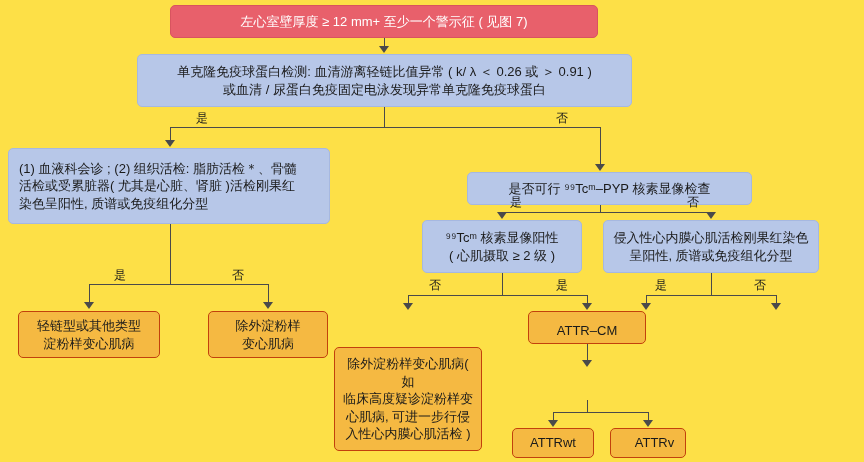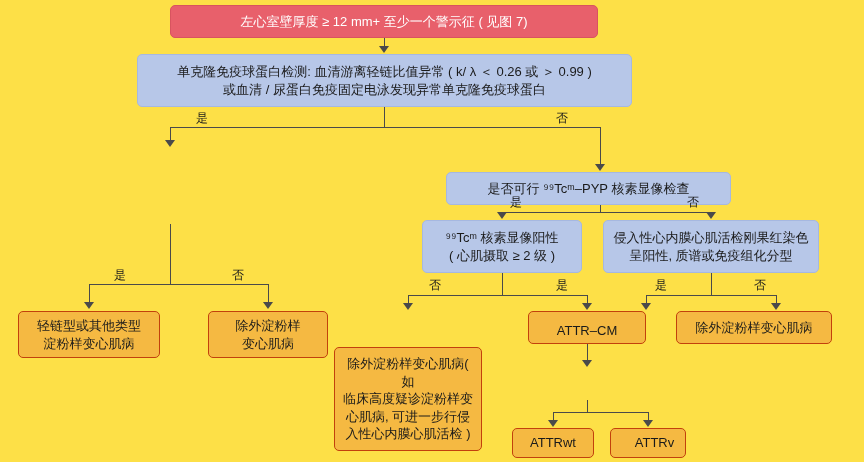--- a/index.html
+++ b/index.html
@@ -74,26 +74,31 @@
 </head>
 <body>
 
 <div id="canvas">
 
   <div class="node n-red" style="left:170px; top:5px; width:428px; height:33px;">
     <span class="txt">左心室壁厚度 ≥ 12 mm+ 至少一个警示征 ( 见图 7)</span>
   </div>
 
   <div class="node n-blue" style="left:137px; top:54px; width:495px; height:53px;">
-    <span class="txt">单克隆免疫球蛋白检测: 血清游离轻链比值异常 ( k/ λ ＜ 0.26 或 ＞ 0.99 )
+    <span class="txt">单克隆免疫球蛋白检测: 血清游离轻链比值异常 ( k/ λ ＜ 0.26 或 ＞ 0.91 )
 或血清 / 尿蛋白免疫固定电泳发现异常单克隆免疫球蛋白</span>
   </div>
 
-
-  <div class="node n-blue" style="left:446px; top:172px; width:285px; height:33px;">
+  <div class="node n-blue" style="left:8px; top:148px; width:322px; height:76px; justify-content:flex-start; text-align:left; padding-left:10px;">
+    <span class="txt">(1) 血液科会诊 ; (2) 组织活检: 脂肪活检＊、骨髓
+活检或受累脏器( 尤其是心脏、肾脏 )活检刚果红
+染色呈阳性, 质谱或免疫组化分型</span>
+  </div>
+
+  <div class="node n-blue" style="left:467px; top:172px; width:285px; height:33px;">
     <span class="txt">是否可行 ⁹⁹Tcᵐ–PYP 核素显像检查</span>
   </div>
 
   <div class="node n-blue" style="left:422px; top:220px; width:160px; height:53px;">
     <span class="txt">⁹⁹Tcᵐ 核素显像阳性
 ( 心肌摄取 ≥ 2 级 )</span>
   </div>
 
   <div class="node n-blue" style="left:603px; top:220px; width:216px; height:53px;">
     <span class="txt">侵入性心内膜心肌活检刚果红染色
@@ -114,23 +119,20 @@
     <span class="txt">除外淀粉样变心肌病( 如
 临床高度疑诊淀粉样变
 心肌病, 可进一步行侵
 入性心内膜心肌活检 )</span>
   </div>
 
   <div class="node n-orange" style="left:528px; top:311px; width:118px; height:33px;align-items:flex-end;">
     <span class="txt">ATTR–CM</span>
   </div>
 
-  <div class="node n-orange" style="left:676px; top:311px; width:156px; height:33px;">
-    <span class="txt">除外淀粉样变心肌病</span>
-  </div>
 
 
   <div class="node n-orange" style="left:512px; top:428px; width:82px; height:30px;">
     <span class="txt">ATTRwt</span>
   </div>
 
   <div class="node n-orange" style="left:610px; top:428px; width:76px; height:30px;padding-left:19px;">
     <span class="txt">ATTRv</span>
   </div>
 

